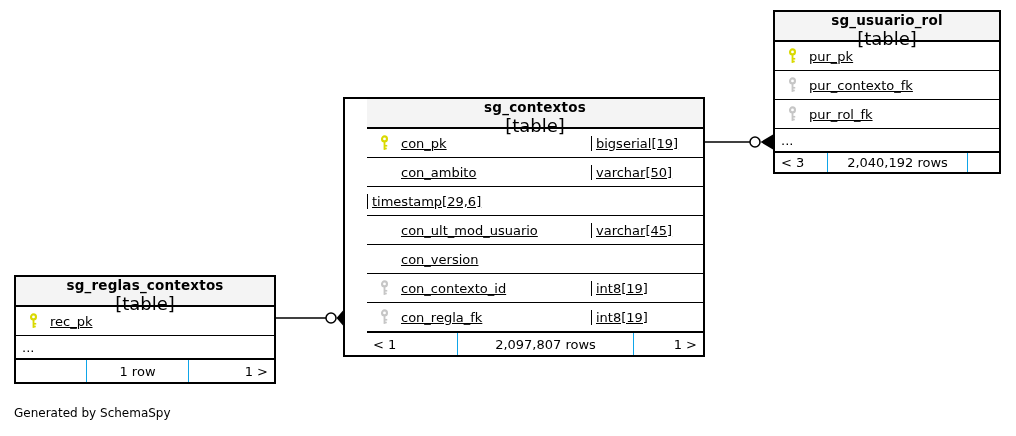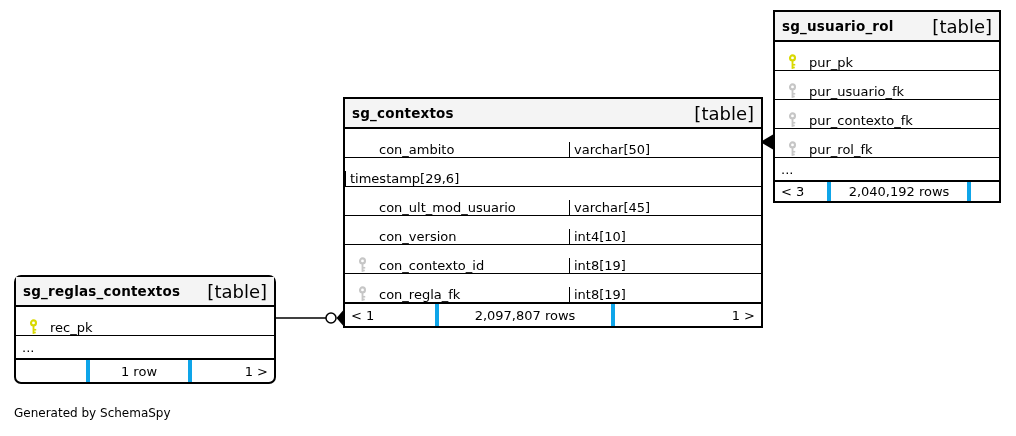--- a/index.html
+++ b/index.html
@@ -2,39 +2,39 @@
 <html style="--pk-color: #d9d900; --fk-color: #c6c6c6; --header-bg: #f4f4f4;"><head>
 <meta charset="utf-8">
 <style>
   html,body{margin:0;padding:0;background:#ffffff;}
   body{font-family:"DejaVu Sans","Liberation Sans",sans-serif;color:#000;}
   .canvas{position:relative;width:1016px;height:436px;background:#fff;overflow:hidden;}
   .connectors{position:absolute;left:0;top:0;width:1016px;height:436px;pointer-events:none;}
 
   .db-table{position:absolute;background:#fff;border:2px solid #000;box-sizing:border-box;font-size:13px;}
   .db-header{height:28px;background:var(--header-bg,#f4f4f4);border-bottom:2px solid #000;
-             display:flex;align-items:center;justify-content:space-between;padding:0 7px;}
+             display:flex;align-items:center;justify-content:space-between;padding:0 7px;flex-direction:column;}
   .db-title{font-weight:bold;font-size:13.5px;letter-spacing:.2px;}
   .db-tag{font-weight:normal;font-size:18px;}
   .db-rows{display:block;}
-  .db-row{height:28px;border-top:1px solid #000;display:flex;align-items:flex-end;}
+  .db-row{height:28px;border-top:1px solid #000;display:flex;align-items:center;text-decoration:underline;}
   .db-row:first-child{border-top:none;}
   .name-cell{display:flex;align-items:center;flex:1 1 auto;min-width:0;}
   .key-box{width:20px;display:flex;justify-content:center;align-items:center;flex:0 0 20px;padding-left:7px;box-sizing:content-box;width:13px;}
   .key-primary{color:var(--pk-color,#d9d900);}
   .key-foreign{color:var(--fk-color,#c6c6c6);}
   .name-label{margin-left:7px;white-space:nowrap;}
   .wide-indent .name-label{}
   .type-cell{flex:0 0 136px;border-left:1px solid #000;display:flex;align-items:center;padding-left:4px;white-space:nowrap;}
   #t-contextos .name-cell{flex:0 0 224px;}
   .ellipsis-row{height:22px;border-top:1px solid #000;display:flex;align-items:center;padding-left:6px;}
   .db-footer{border-top:2px solid #000;display:flex;height:22px;}
   #t-usuario .db-footer{height:19px;}
   .fcell{display:flex;align-items:center;box-sizing:border-box;}
-  .fcell+.fcell{border-left:4px solid #0ea5e9;}
+  .fcell+.fcell{border-left:1px solid #0ea5e9;}
   .fc-left{padding-left:6px;justify-content:flex-start;}
   .fc-mid{justify-content:center;}
   .fc-right{flex:1 1 auto;justify-content:flex-end;padding-right:6px;}
   #t-contextos .fc-left{width:90px;} #t-contextos .fc-mid{width:176px;}
   #t-usuario  .fc-left{width:52px;} #t-usuario  .fc-mid{width:140px;}
   #t-reglas   .fc-left{width:70px;} #t-reglas   .fc-mid{width:102px;}
   .gen-note{position:absolute;left:14px;top:406px;font-size:12px;}
 </style>
 </head>
 <body>
@@ -76,33 +76,20 @@
         <div class="db-row">
           <div class="name-cell">
             <span class="key-box key-foreign">
               <svg width="11" height="16" viewBox="0 0 12 17" aria-hidden="true">
                 <circle cx="6" cy="4" r="2.7" fill="none" stroke="currentColor" stroke-width="2.3"></circle>
                 <line x1="6" y1="6.8" x2="6" y2="16" stroke="currentColor" stroke-width="2"></line>
                 <line x1="6" y1="11.5" x2="9" y2="11.5" stroke="currentColor" stroke-width="1.8"></line>
                 <line x1="6" y1="14.5" x2="8.5" y2="14.5" stroke="currentColor" stroke-width="1.8"></line>
               </svg>
             </span>
-            <span class="name-label">pur_usuario_fk</span>
-          </div>
-        </div>
-        <div class="db-row">
-          <div class="name-cell">
-            <span class="key-box key-foreign">
-              <svg width="11" height="16" viewBox="0 0 12 17" aria-hidden="true">
-                <circle cx="6" cy="4" r="2.7" fill="none" stroke="currentColor" stroke-width="2.3"></circle>
-                <line x1="6" y1="6.8" x2="6" y2="16" stroke="currentColor" stroke-width="2"></line>
-                <line x1="6" y1="11.5" x2="9" y2="11.5" stroke="currentColor" stroke-width="1.8"></line>
-                <line x1="6" y1="14.5" x2="8.5" y2="14.5" stroke="currentColor" stroke-width="1.8"></line>
-              </svg>
-            </span>
             <span class="name-label">pur_contexto_fk</span>
           </div>
         </div>
         <div class="db-row">
           <div class="name-cell">
             <span class="key-box key-foreign">
               <svg width="11" height="16" viewBox="0 0 12 17" aria-hidden="true">
                 <circle cx="6" cy="4" r="2.7" fill="none" stroke="currentColor" stroke-width="2.3"></circle>
                 <line x1="6" y1="6.8" x2="6" y2="16" stroke="currentColor" stroke-width="2"></line>
                 <line x1="6" y1="11.5" x2="9" y2="11.5" stroke="currentColor" stroke-width="1.8"></line>
@@ -114,49 +101,62 @@
         </div>
       </div>
     <div class="ellipsis-row">...</div>
     <div class="db-footer">
       <div class="fcell fc-left">&lt; 3</div>
       <div class="fcell fc-mid">2,040,192 rows</div>
       <div class="fcell fc-right"></div>
     </div>
   </div>
 
-  <div class="db-table" id="t-contextos" style="left:343px;top:97px;width:420px;">
+  <div class="db-table" id="t-contextos" style="left:343px;top:97px;width:362px;padding-left:22px;">
     <div class="db-header">
       <span class="db-title">sg_contextos</span>
       <span class="db-tag">[table]</span>
     </div>
     <div class="db-rows">
         <div class="db-row">
           <div class="name-cell">
+            <span class="key-box key-primary">
+              <svg width="11" height="16" viewBox="0 0 12 17" aria-hidden="true">
+                <circle cx="6" cy="4" r="2.7" fill="none" stroke="currentColor" stroke-width="2.3"></circle>
+                <line x1="6" y1="6.8" x2="6" y2="16" stroke="currentColor" stroke-width="2"></line>
+                <line x1="6" y1="11.5" x2="9" y2="11.5" stroke="currentColor" stroke-width="1.8"></line>
+                <line x1="6" y1="14.5" x2="8.5" y2="14.5" stroke="currentColor" stroke-width="1.8"></line>
+              </svg>
+            </span>
+            <span class="name-label">con_pk</span>
+          </div>
+          <div class="type-cell">bigserial[19]</div>
+        </div>
+        <div class="db-row">
+          <div class="name-cell">
             <span class="key-box "></span>
             <span class="name-label">con_ambito</span>
           </div>
           <div class="type-cell">varchar[50]</div>
         </div>
         <div class="db-row">
           <div class="type-cell">timestamp[29,6]</div>
         </div>
         <div class="db-row">
           <div class="name-cell">
             <span class="key-box "></span>
             <span class="name-label">con_ult_mod_usuario</span>
           </div>
           <div class="type-cell">varchar[45]</div>
         </div>
         <div class="db-row">
           <div class="name-cell">
             <span class="key-box "></span>
             <span class="name-label">con_version</span>
           </div>
-          <div class="type-cell">int4[10]</div>
         </div>
         <div class="db-row">
           <div class="name-cell">
             <span class="key-box key-foreign">
               <svg width="11" height="16" viewBox="0 0 12 17" aria-hidden="true">
                 <circle cx="6" cy="4" r="2.7" fill="none" stroke="currentColor" stroke-width="2.3"></circle>
                 <line x1="6" y1="6.8" x2="6" y2="16" stroke="currentColor" stroke-width="2"></line>
                 <line x1="6" y1="11.5" x2="9" y2="11.5" stroke="currentColor" stroke-width="1.8"></line>
                 <line x1="6" y1="14.5" x2="8.5" y2="14.5" stroke="currentColor" stroke-width="1.8"></line>
               </svg>
@@ -180,21 +180,21 @@
           <div class="type-cell">int8[19]</div>
         </div>
       </div>
     <div class="db-footer">
       <div class="fcell fc-left">&lt; 1</div>
       <div class="fcell fc-mid">2,097,807 rows</div>
       <div class="fcell fc-right">1 &gt;</div>
     </div>
   </div>
 
-  <div class="db-table" id="t-reglas" style="left:14px;top:275px;width:262px;border-radius:7px;">
+  <div class="db-table" id="t-reglas" style="left:14px;top:275px;width:262px;">
     <div class="db-header">
       <span class="db-title">sg_reglas_contextos</span>
       <span class="db-tag">[table]</span>
     </div>
     <div class="db-rows wide-indent">
         <div class="db-row">
           <div class="name-cell">
             <span class="key-box key-primary">
               <svg width="11" height="16" viewBox="0 0 12 17" aria-hidden="true">
                 <circle cx="6" cy="4" r="2.7" fill="none" stroke="currentColor" stroke-width="2.3"></circle>

